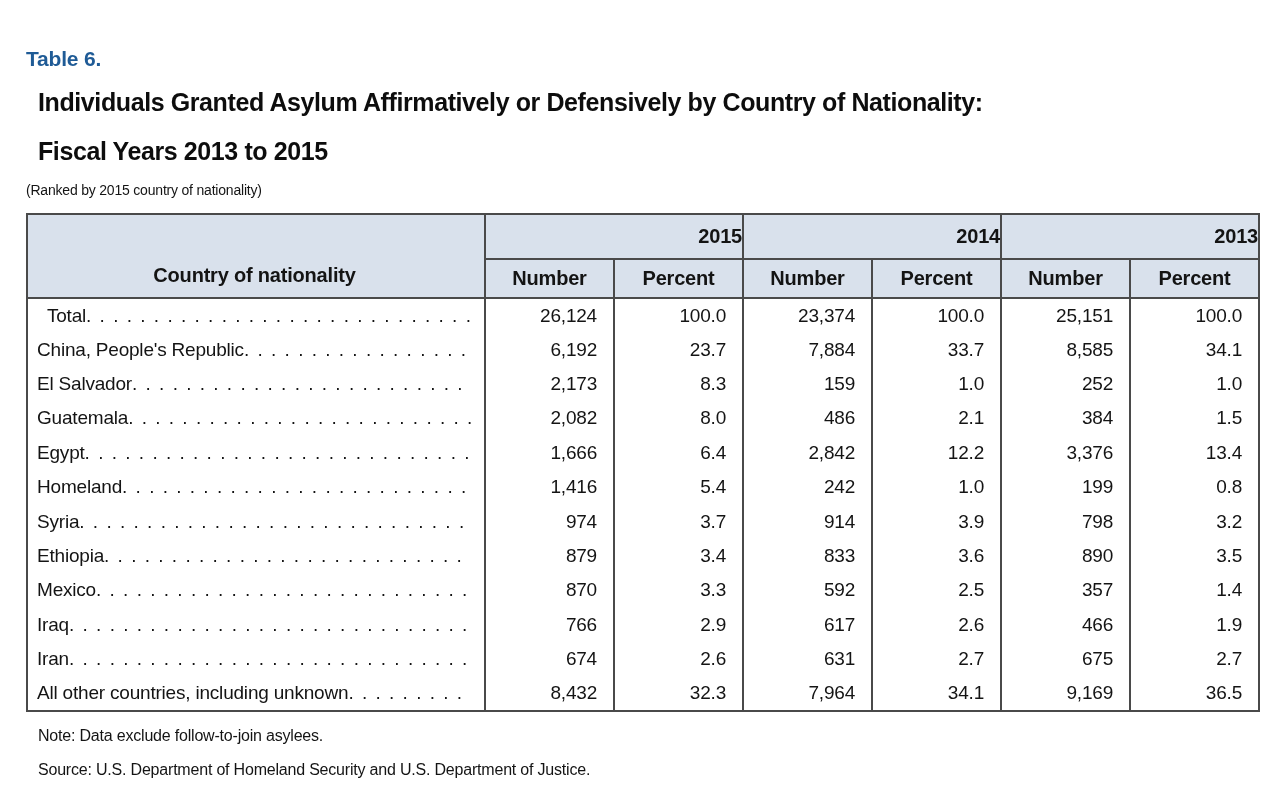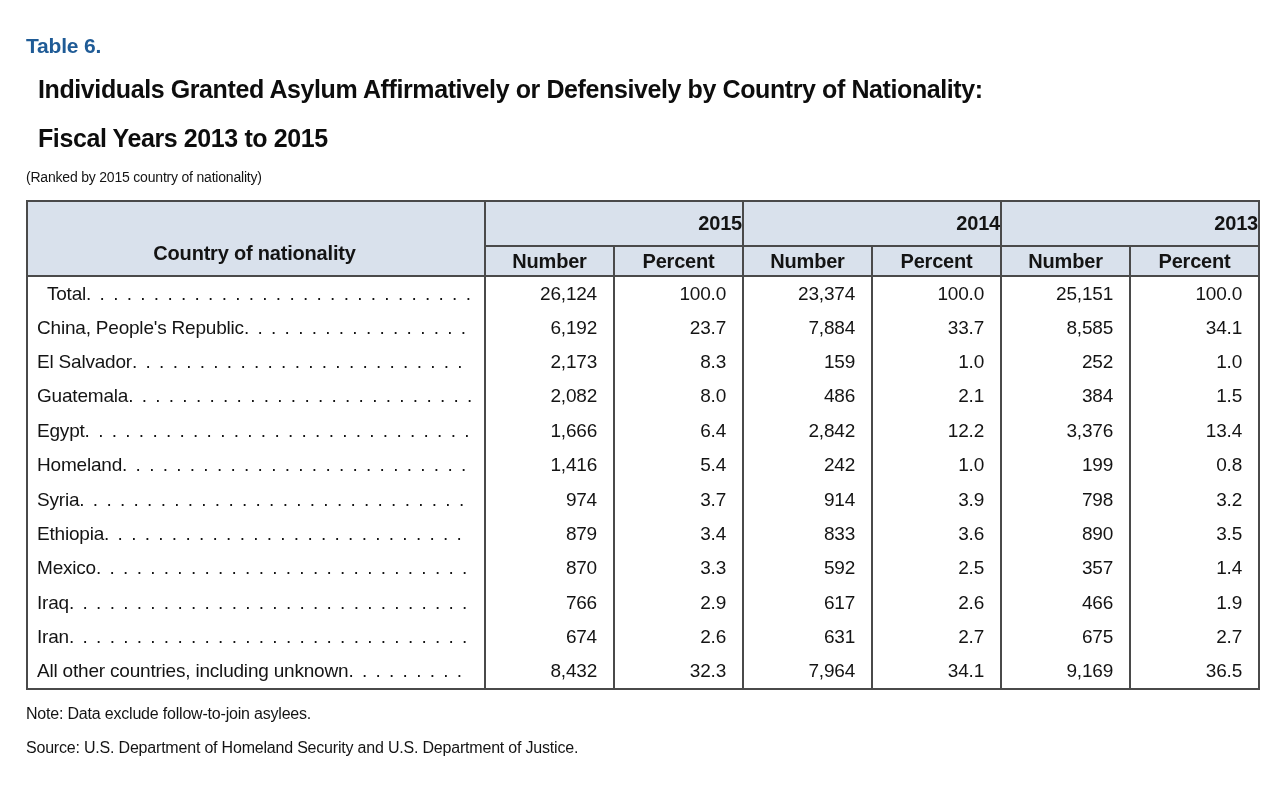--- a/index.html
+++ b/index.html
@@ -10,21 +10,21 @@
   }
   *{box-sizing:border-box;}
   html,body{margin:0;padding:0;}
   body{
     width:1280px;height:800px;overflow:hidden;background:#ffffff;
     font-family:"Liberation Sans","DejaVu Sans",sans-serif;color:var(--ink);
   }
   .page{padding:34px 0 0 26px;}
   .table-label{
     color:var(--accent);font-size:21px;font-weight:bold;
-    letter-spacing:-0.2px;margin:0 0 13px 0;
+    letter-spacing:-0.2px;margin:13px 0 13px 0;
   }
   .title{
     font-size:25px;font-weight:bold;letter-spacing:-0.4px;
     line-height:37px;margin:12px;color:#0d0d0d;
   }
   .subtitle{font-size:14px;margin:9px 0 0 0;letter-spacing:-0.2px;}
   table.data{
     border-collapse:collapse;table-layout:fixed;width:1232px;
     margin-top:15px;border:2px solid var(--border);
   }
@@ -34,21 +34,21 @@
   }
   th.rowhdr{
     text-align:center;vertical-align:bottom;
     padding:0 12px 10px 9px;border-bottom:2px solid var(--border);
   }
   th.year{
     height:45px;text-align:right;vertical-align:middle;
     border-left:2px solid var(--border);border-bottom:2px solid var(--border);
   }
   th.sub{
-    height:30px;text-align:center;vertical-align:middle;
+    height:39px;text-align:center;vertical-align:middle;
     border-left:2px solid var(--border);border-bottom:2px solid var(--border);
   }
   tbody td{
     height:34.4px;font-size:19px;letter-spacing:-0.2px;
     padding:0;vertical-align:middle;
   }
   tbody td.num{
     border-left:2px solid var(--border);
     text-align:right;padding-right:16px;
   }
@@ -57,21 +57,21 @@
   .country-name{white-space:nowrap;}
   .indent-pad{display:inline-block;width:25px;}
   .leader{
     flex:1 1 auto;overflow:hidden;white-space:nowrap;
     text-align:right;min-width:0;
   }
   .leader::after{
     content:" . . . . . . . . . . . . . . . . . . . . . . . . . . . . . . . . . . . . . . . . . . . . . . . . . . . . . . . . . . . . . . . . . . . . . . . .";
     letter-spacing:1.5px;
   }
-  .footnote{font-size:16px;letter-spacing:-0.2px;margin:0;}
+  .footnote{font-size:16px;letter-spacing:-0.2px;margin:12px;}
   .footnote.note{margin-top:15px;}
   .footnote.source{margin-top:16px;}
 </style>
 </head>
 <body>
 
 <div class="page">
 
   <div class="table-label">Table 6.</div>
 

